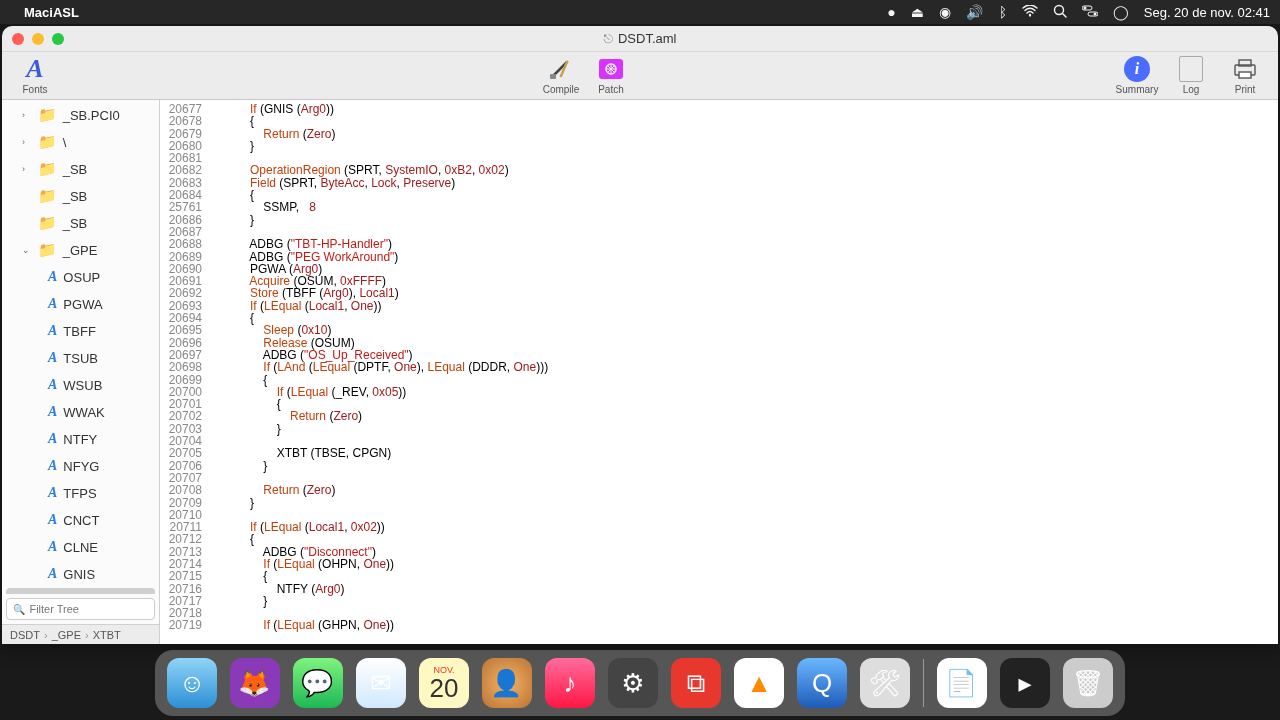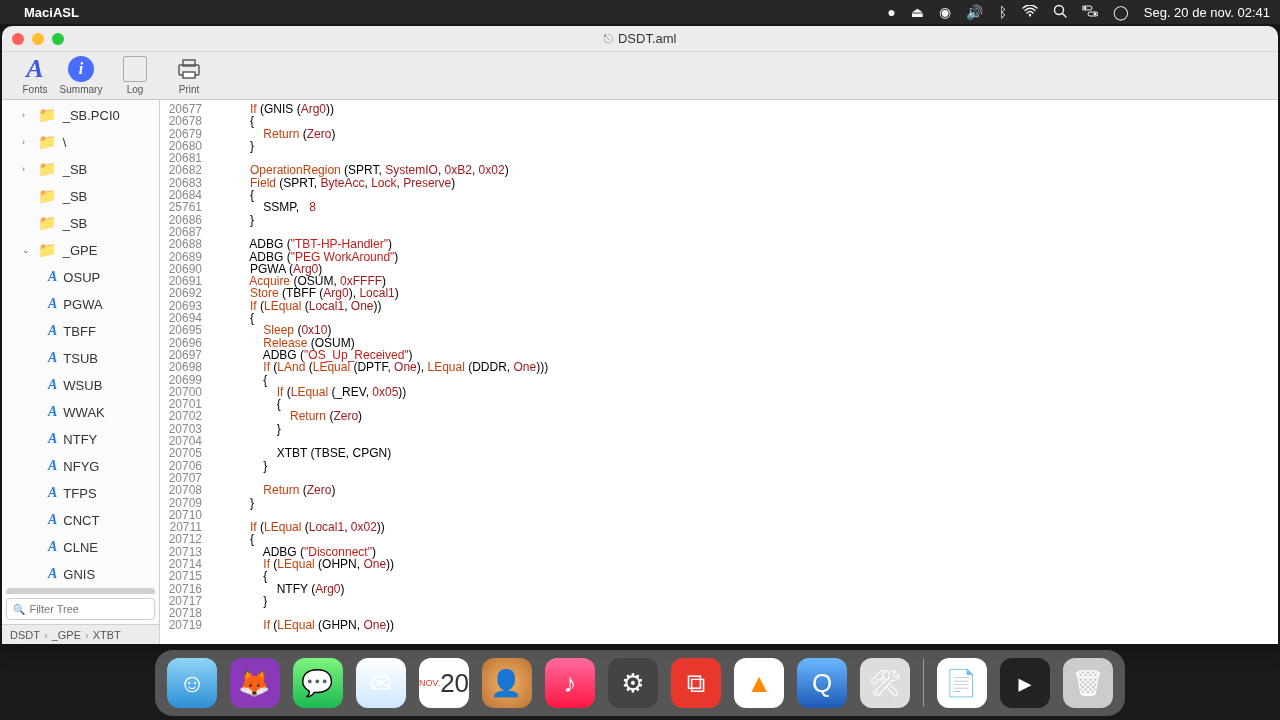--- a/index.html
+++ b/index.html
@@ -98,20 +98,42 @@
     </div>
   </div>
 
   <div class="toolbar">
     <div class="tbtn">
       <div class="ticon">
           <span style="font-family:Georgia;font-style:italic;color:#3b5bdb;font-size:26px;font-weight:bold">A</span>
         </div>
       <div class="tlabel">Fonts</div>
     </div>
+    <div class="tcenter">
+      <div class="tbtn">
+        <div class="ticon">
+            <svg class="compileic" viewBox="0 0 28 26">
+              <line x1="6" y1="20" x2="20" y2="6" stroke="#444" stroke-width="2.5" stroke-linecap="round"></line>
+              <rect x="3" y="18" width="6" height="5" rx="1" fill="#888"></rect>
+              <line x1="20" y1="6" x2="14" y2="20" stroke="#c9a050" stroke-width="2.5" stroke-linecap="round"></line>
+            </svg>
+          </div>
+        <div class="tlabel">Compile</div>
+      </div>
+      <div class="tbtn">
+        <div class="ticon">
+            <svg class="patchic" viewBox="0 0 28 26">
+              <rect x="2" y="3" width="24" height="20" rx="3" fill="#d633ff"></rect>
+              <circle cx="14" cy="13" r="5" fill="none" stroke="#fff" stroke-width="1.5"></circle>
+              <path d="M14 9 v8 M10 13 h8 M11 10 l6 6 M17 10 l-6 6" stroke="#fff" stroke-width="1"></path>
+            </svg>
+          </div>
+        <div class="tlabel">Patch</div>
+      </div>
+    </div>
     <div class="tright">
       <div class="tbtn">
         <div class="ticon">
             <div class="infoic">i</div>
           </div>
         <div class="tlabel">Summary</div>
       </div>
       <div class="tbtn">
         <div class="ticon">
             <div class="docic"></div>
@@ -279,21 +301,21 @@
       <div class="code" id="code"><div>            <span class="kw">If</span> (GNIS (<span class="const">Arg0</span>))</div><div>            {</div><div>                <span class="kw">Return</span> (<span class="const">Zero</span>)</div><div>            }</div><div>&nbsp;</div><div>            <span class="kw">OperationRegion</span> (SPRT, <span class="const">SystemIO</span>, <span class="const">0xB2</span>, <span class="const">0x02</span>)</div><div>            <span class="kw">Field</span> (SPRT, <span class="const">ByteAcc</span>, <span class="const">Lock</span>, <span class="const">Preserve</span>)</div><div>            {</div><div>                SSMP,   <span class="const">8</span></div><div>            }</div><div>&nbsp;</div><div>            ADBG (<span class="str">"TBT-HP-Handler"</span>)</div><div>            ADBG (<span class="str">"PEG WorkAround"</span>)</div><div>            PGWA (<span class="const">Arg0</span>)</div><div>            <span class="kw">Acquire</span> (OSUM, <span class="const">0xFFFF</span>)</div><div>            <span class="kw">Store</span> (TBFF (<span class="const">Arg0</span>), <span class="const">Local1</span>)</div><div>            <span class="kw">If</span> (<span class="kw">LEqual</span> (<span class="const">Local1</span>, <span class="const">One</span>))</div><div>            {</div><div>                <span class="kw">Sleep</span> (<span class="const">0x10</span>)</div><div>                <span class="kw">Release</span> (OSUM)</div><div>                ADBG (<span class="str">"OS_Up_Received"</span>)</div><div>                <span class="kw">If</span> (<span class="kw">LAnd</span> (<span class="kw">LEqual</span> (DPTF, <span class="const">One</span>), <span class="kw">LEqual</span> (DDDR, <span class="const">One</span>)))</div><div>                {</div><div>                    <span class="kw">If</span> (<span class="kw">LEqual</span> (_REV, <span class="const">0x05</span>))</div><div>                    {</div><div>                        <span class="kw">Return</span> (<span class="const">Zero</span>)</div><div>                    }</div><div>&nbsp;</div><div>                    XTBT (TBSE, CPGN)</div><div>                }</div><div>&nbsp;</div><div>                <span class="kw">Return</span> (<span class="const">Zero</span>)</div><div>            }</div><div>&nbsp;</div><div>            <span class="kw">If</span> (<span class="kw">LEqual</span> (<span class="const">Local1</span>, <span class="const">0x02</span>))</div><div>            {</div><div>                ADBG (<span class="str">"Disconnect"</span>)</div><div>                <span class="kw">If</span> (<span class="kw">LEqual</span> (OHPN, <span class="const">One</span>))</div><div>                {</div><div>                    NTFY (<span class="const">Arg0</span>)</div><div>                }</div><div>&nbsp;</div><div>                <span class="kw">If</span> (<span class="kw">LEqual</span> (GHPN, <span class="const">One</span>))</div></div>
     </div>
   </div>
 </div>
 
 <div class="dock" id="dock">
     <div class="dapp" style="background: linear-gradient(rgb(143, 212, 247), rgb(45, 143, 214));">☺</div>
     <div class="dapp" style="background: rgb(138, 58, 185);">🦊</div>
     <div class="dapp" style="background: linear-gradient(rgb(126, 244, 126), rgb(29, 185, 84));">💬</div>
     <div class="dapp" style="background: linear-gradient(rgb(255, 255, 255), rgb(207, 232, 255));">✉</div>
-    <div class="dapp" style="background: #ffffff; flex-direction: row;">
+    <div class="dapp" style="background: #fef9c3; flex-direction: column;">
       <div style="text-align:center;color:#e8372c;font-size:9px;line-height:1">NOV.</div>
       <div style="text-align:center;color:#333;font-size:26px;font-weight:500;line-height:1">20</div>
     </div>
     <div class="dapp" style="background: radial-gradient(rgb(247, 178, 103), rgb(184, 115, 51));">👤</div>
     <div class="dapp" style="background: linear-gradient(rgb(255, 107, 157), rgb(255, 23, 68));">♪</div>
     <div class="dapp" style="background: rgb(68, 68, 68);">⚙</div>
     <div class="dapp" style="background: rgb(232, 55, 44);">⧉</div>
     <div class="dapp" style="background: rgb(255, 255, 255); color: rgb(255, 136, 0);">▲</div>
     <div class="dapp" style="background: linear-gradient(rgb(107, 184, 255), rgb(30, 91, 184));">Q</div>
     <div class="dapp" style="background: rgb(221, 221, 221);">🛠</div>

